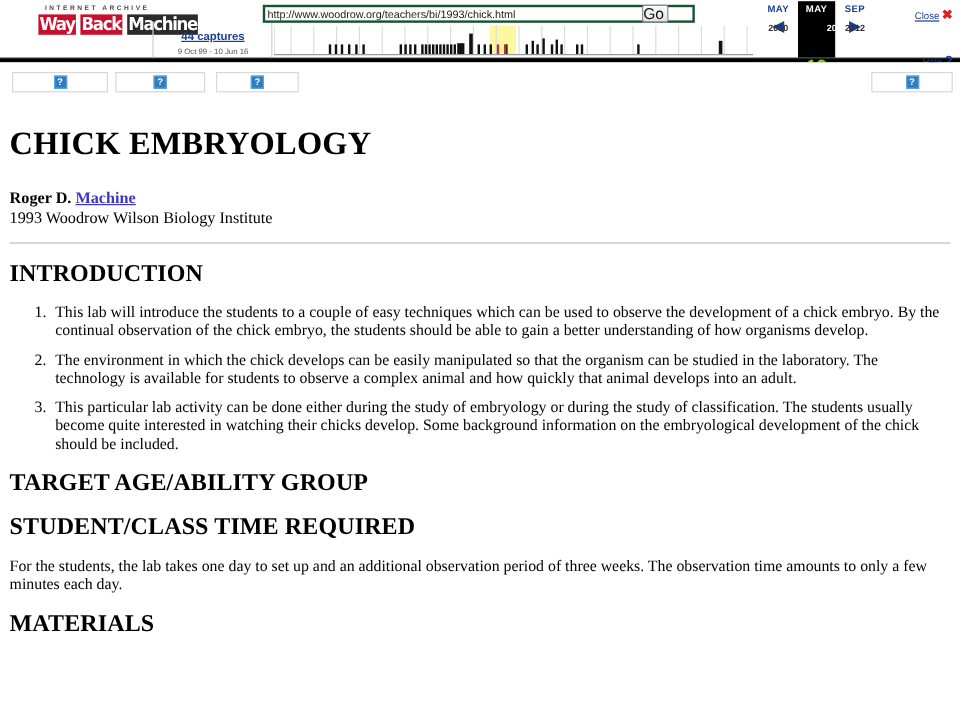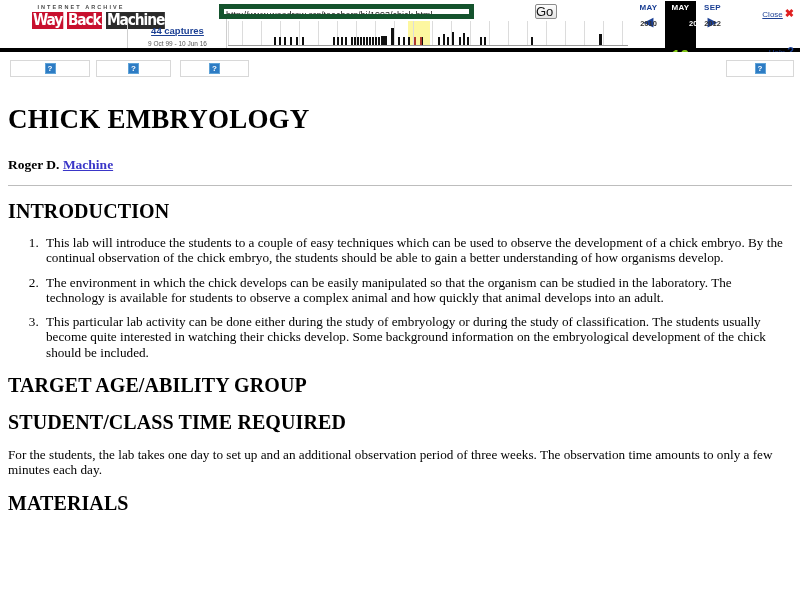--- a/index.html
+++ b/index.html
@@ -99,22 +99,22 @@
   .wm-vline {
     position: absolute;
     top: 18px; height: 30px;
     width: 1px; background: #cfcfcf;
   }
 
   
   .wm-urlbar {
     position: absolute;
     left: 219px; top: 4px;
-    width: 255px; height: 15px;
-    border: 5px solid #14532d;
+    width: 360px; height: 15px;
+    border: 2px solid #14532d;
     background: #fff;
     font-size: 9px;
     color: #1a1a1a;
     line-height: 13px;
     padding: 0 2px;
     overflow: hidden;
     white-space: nowrap;
     font-family: "Liberation Sans", sans-serif;
   }
   .wm-go {
@@ -409,20 +409,21 @@
   </div>
 </div>
 
 <div id="doc">
 
   <h1 class="doctitle">CHICK EMBRYOLOGY</h1>
 
   <div class="byline">
     <span>Roger D. </span><a>Machine</a>
   </div>
+  <div class="institute">1993 Woodrow Wilson Biology Institute</div>
 
   <hr class="rule">
 
   <h2 class="sect">INTRODUCTION</h2>
   <ol class="intro">
     <li>This lab will introduce the students to a couple of easy techniques which can be used to observe the development of a chick embryo. By the continual observation of the chick embryo, the students should be able to gain a better understanding of how organisms develop.</li>
     <li>The environment in which the chick develops can be easily manipulated so that the organism can be studied in the laboratory. The technology is available for students to observe a complex animal and how quickly that animal develops into an adult.</li>
     <li>This particular lab activity can be done either during the study of embryology or during the study of classification. The students usually become quite interested in watching their chicks develop. Some background information on the embryological development of the chick should be included.</li>
   </ol>
 

